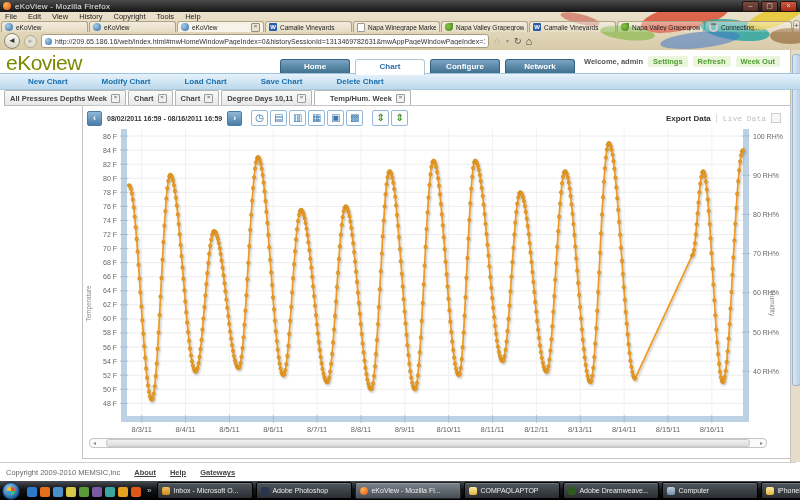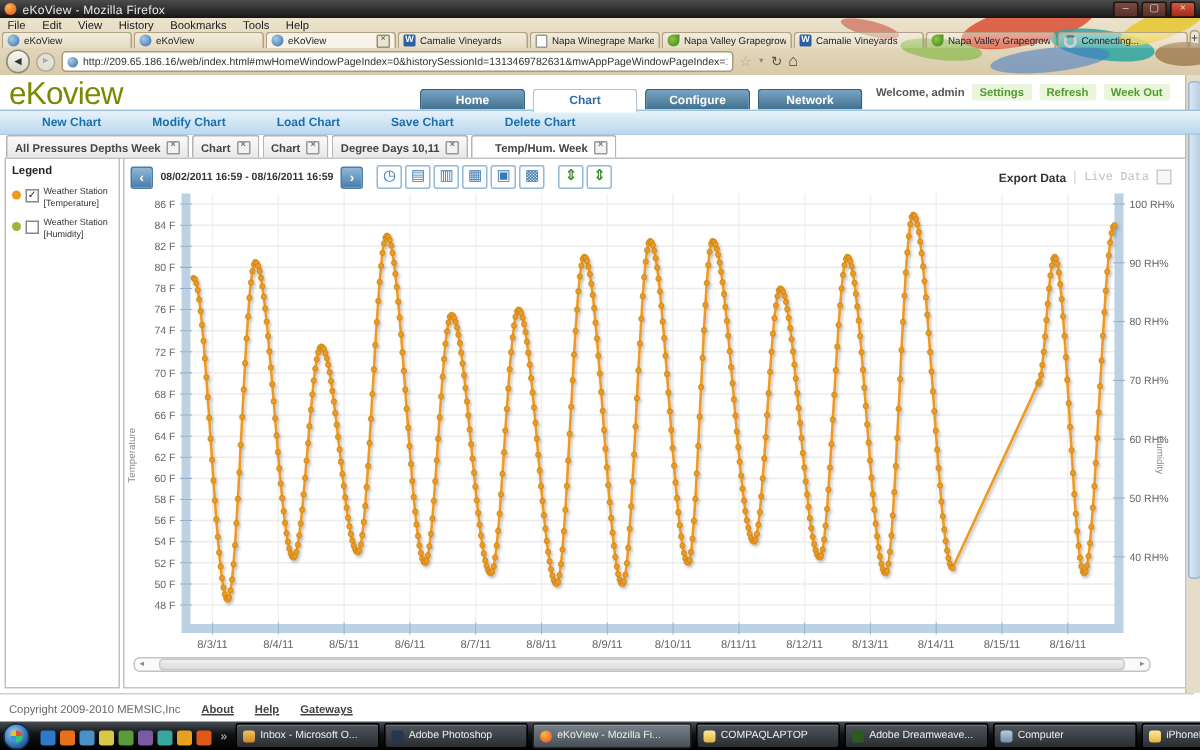--- a/index.html
+++ b/index.html
@@ -163,21 +163,21 @@
     <div class="blob" style="left:660px;top:20px;width:80px;height:16px;background:#3f78c9;opacity:.55;transform:rotate(-6deg);"></div>
     <div class="blob" style="left:560px;top:2px;width:40px;height:10px;background:#c23b2e;opacity:.5;transform:rotate(14deg);"></div>
     <div class="blob" style="left:770px;top:16px;width:40px;height:16px;background:#8a5a2a;opacity:.6;"></div>
   </div>
   <div class="menubar">
 
   <span>File</span>
       <span>Edit</span>
       <span>View</span>
       <span>History</span>
-      <span>Bookmarks</span>
+      <span>Copyright</span>
       <span>Tools</span>
       <span>Help</span>
     </div>
   <div class="tabstrip">
     <span style="display:flex;gap:1px;align-items:flex-end;">
 
     <span class="tab" data-icon="ekoview-favicon">
         <span class="fav"></span>
         <span class="t">eKoView</span>
 
@@ -282,36 +282,20 @@
       <span class="ctab">
       <span>Degree Days 10,11</span>
       <span class="ctab-close">×</span>
     </span>
       <span class="ctab active">
       <span>Temp/Hum. Week</span>
       <span class="ctab-close">×</span>
     </span>
     </div>
 
-  <div class="abs legend">
-    <h4>Legend</h4>
-    <div>
-
-    <div class="litem">
-        <span class="swatch" style="background: rgb(237, 154, 32);"></span>
-        <span class="cb checked"></span>
-        <span class="ll">Weather Station [Temperature]</span>
-      </div>
-        <div class="litem">
-        <span class="swatch" style="background: rgb(163, 176, 60);"></span>
-        <span class="cb"></span>
-        <span class="ll">Weather Station [Humidity]</span>
-      </div>
-      </div>
-  </div>
 
   <div class="abs panel">
     <div class="ptool">
       <span class="arrbtn">‹</span>
       <span class="drange">08/02/2011 16:59 - 08/16/2011 16:59</span>
       <span class="arrbtn">›</span>
       <span class="tgroup">
 
       <span class="ibtn">◷</span>
           <span class="ibtn">▤</span>

